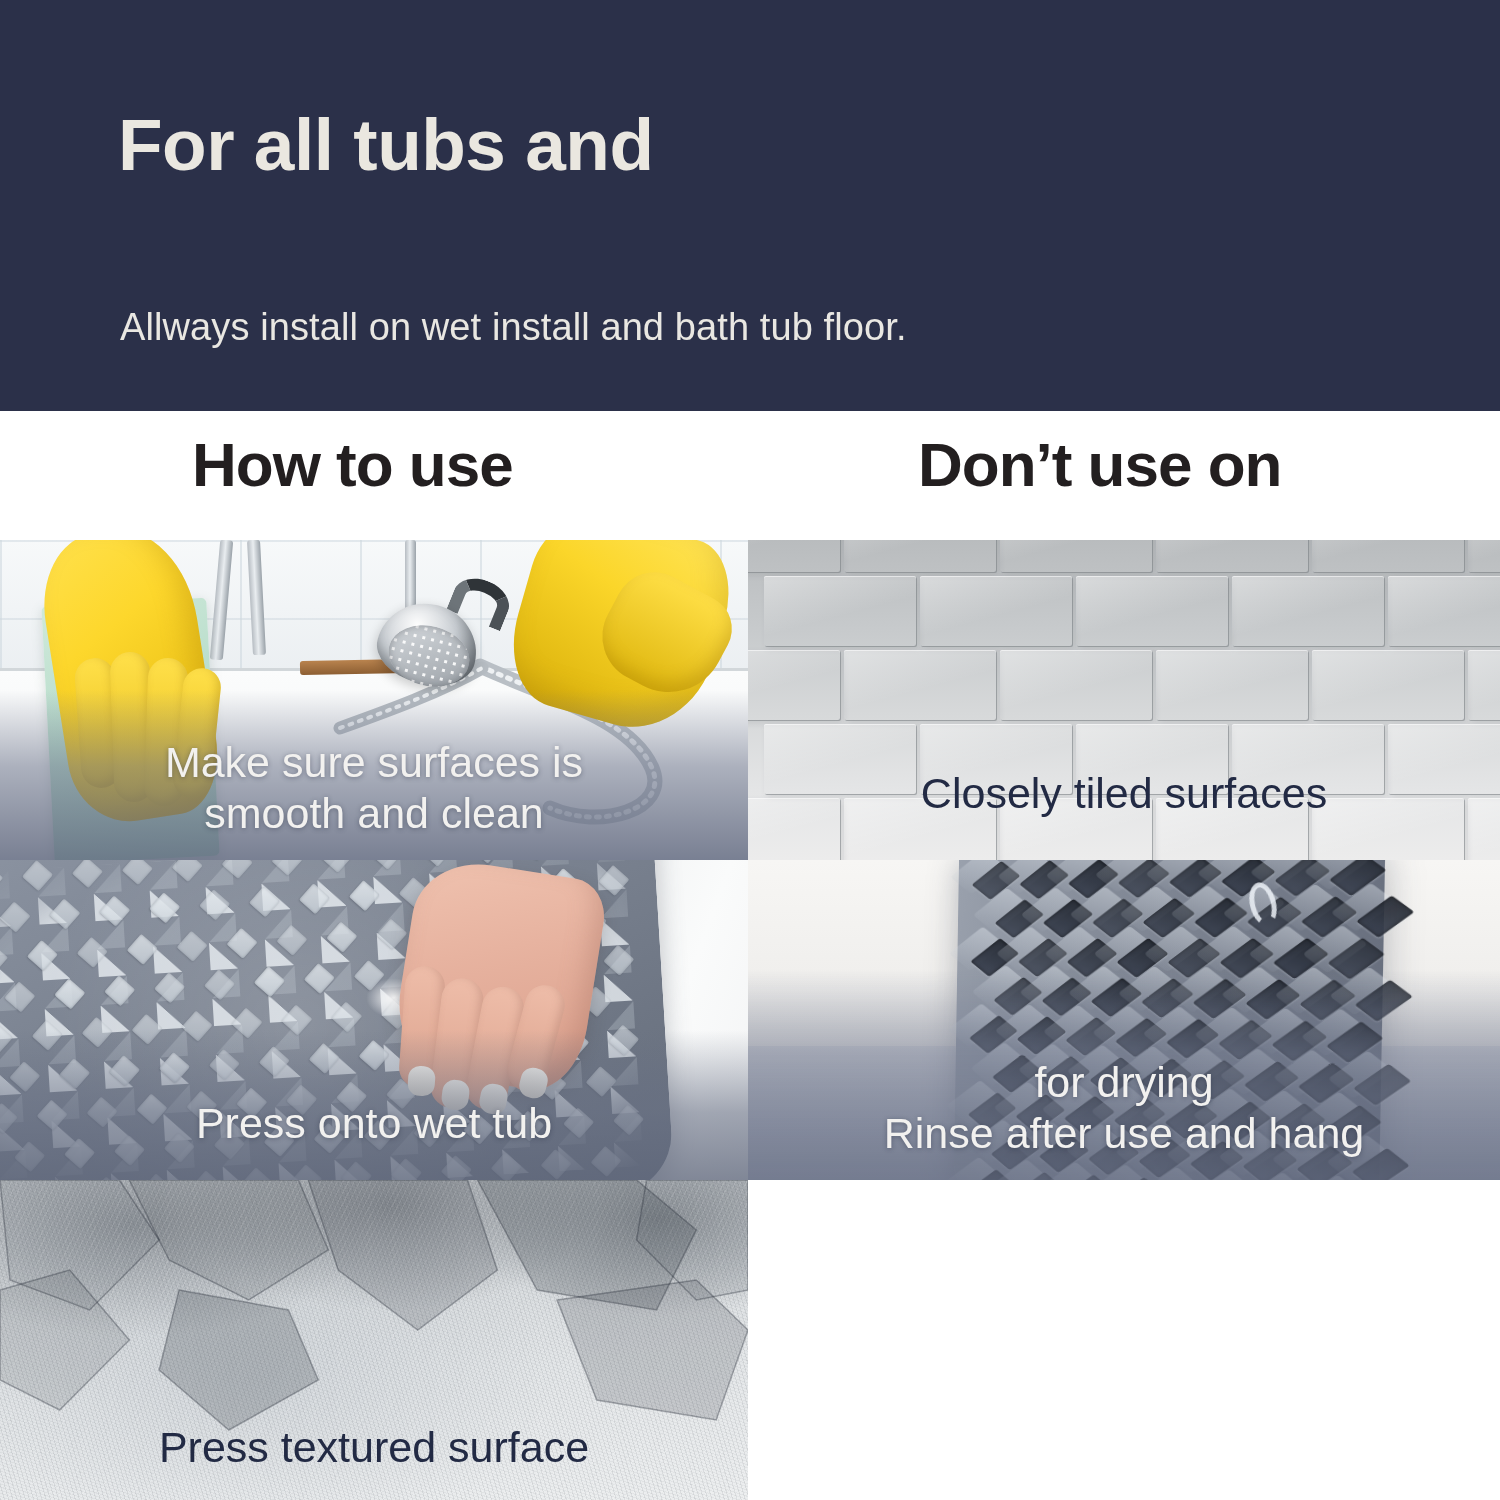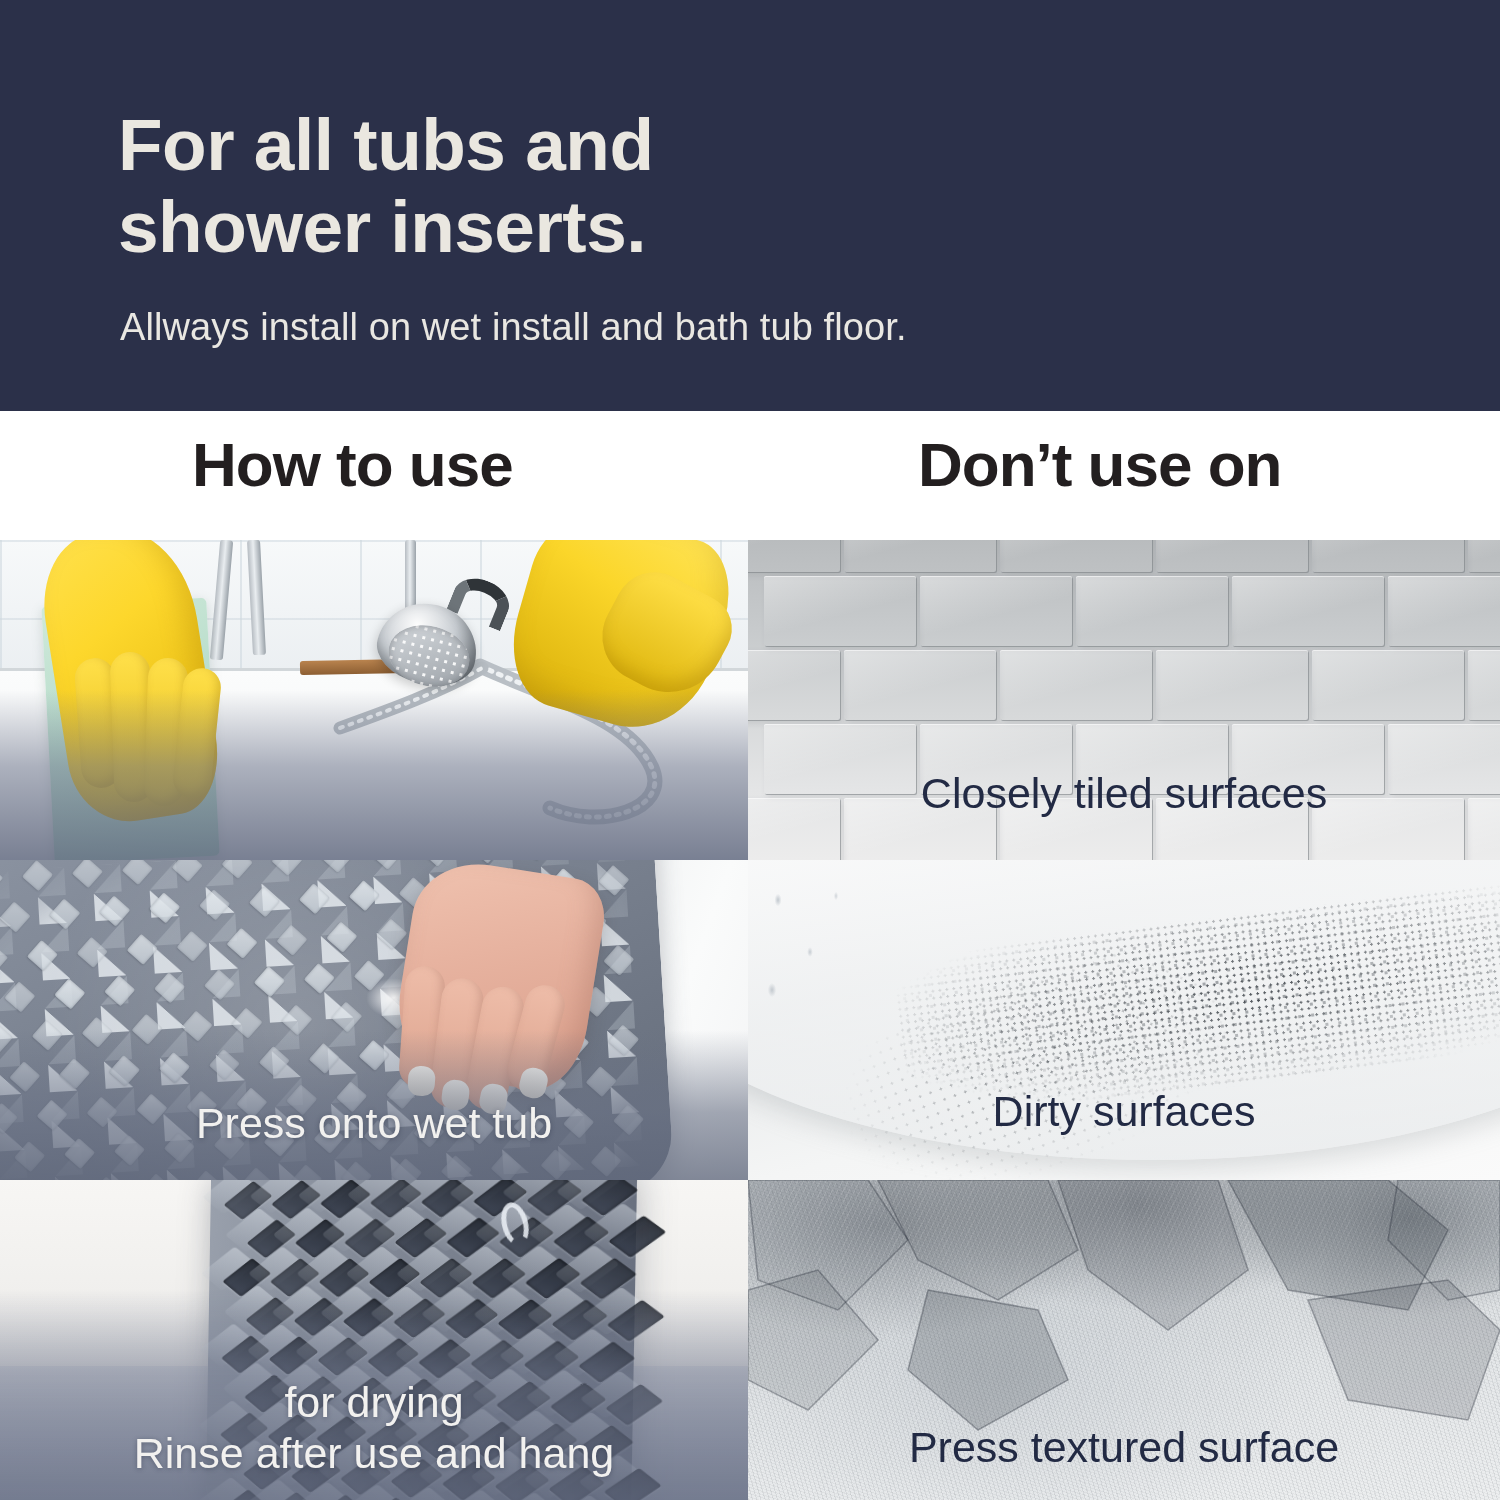--- a/index.html
+++ b/index.html
@@ -320,21 +320,20 @@
   .c6 .caption { bottom:28px; }
 </style>
 </head>
 <body>
 
 <div class="page">
 
   <div class="header">
     <div class="headline">
       <span>For all tubs and</span>
-      <span>shower inserts.</span>
     </div>
     <div class="subhead">Allways install on wet install and bath tub floor.</div>
 
   </div>
 
   <div class="titles">
     <div class="sec-title left">How to use</div>
     <div class="sec-title right">Don’t use on</div>
   </div>
 
@@ -358,20 +357,24 @@
         <path d="M180 8 C 250 40, 330 60, 352 110 C 370 152, 300 172, 250 150" fill="none" stroke="#eef1f3" stroke-width="5" stroke-linecap="round" stroke-dasharray="3 7"></path>
         <path d="M40 70 C 90 52, 140 34, 182 10" fill="none" stroke="#b5bbc1" stroke-width="13" stroke-linecap="round"></path>
         <path d="M40 70 C 90 52, 140 34, 182 10" fill="none" stroke="#edf0f2" stroke-width="4" stroke-linecap="round" stroke-dasharray="3 7"></path>
       </svg>
       <div class="neck"></div>
       <div class="head"></div>
       <div class="face"></div>
       <div class="gloveR"></div>
       <div class="gloveR2"></div>
       <div class="capwash"></div>
+      <div class="caption cap-light">
+        <div>Make sure surfaces is</div>
+        <div>smooth and clean</div>
+      </div>
     </div>
 
     <div class="cell c2">
       <div class="tilerow" id="tr0" style="top:-38px">
           <i style="left: 0px;"></i>
           <i style="left: 156px;"></i>
           <i style="left: 312px;"></i>
           <i style="left: 468px;"></i>
           <i style="left: 624px;"></i>
           <i style="left: 780px;"></i>
@@ -538,27 +541,20 @@
       <div class="fing g3"></div>
       <div class="fing g4"></div>
       <div class="nail n1"></div>
       <div class="nail n2"></div>
       <div class="nail n3"></div>
       <div class="nail n4"></div>
       <div class="capwash"></div>
       <div class="caption cap-light">Press onto wet tub</div>
     </div>
 
-    <div class="cell c4">
-      <div class="rim"></div>
-      <div class="grime"></div>
-      <div class="grime2"></div>
-      <div class="drops"></div>
-      <div class="caption cap-dark">Dirty surfaces</div>
-    </div>
 
     <div class="cell c5">
       <div class="tubedge"></div>
       <div class="panel" id="hangmat">
           <div class="ridge" style="left: 6px; top: 4px;"></div>
           <div class="dia" style="left: 28px; top: 16px; opacity: 0.75;"></div>
           <div class="ridge" style="left: 58px; top: 4px;"></div>
           <div class="dia" style="left: 80px; top: 16px; opacity: 0.83;"></div>
           <div class="ridge" style="left: 110px; top: 4px;"></div>
           <div class="dia" style="left: 132px; top: 16px; opacity: 0.91;"></div>

